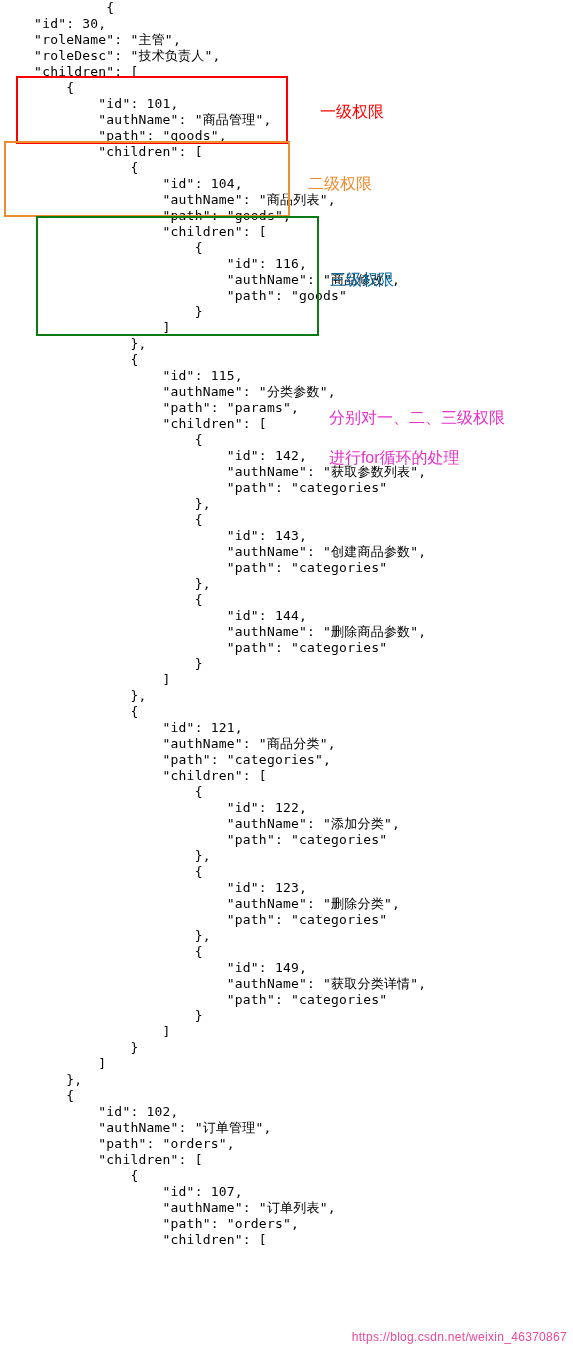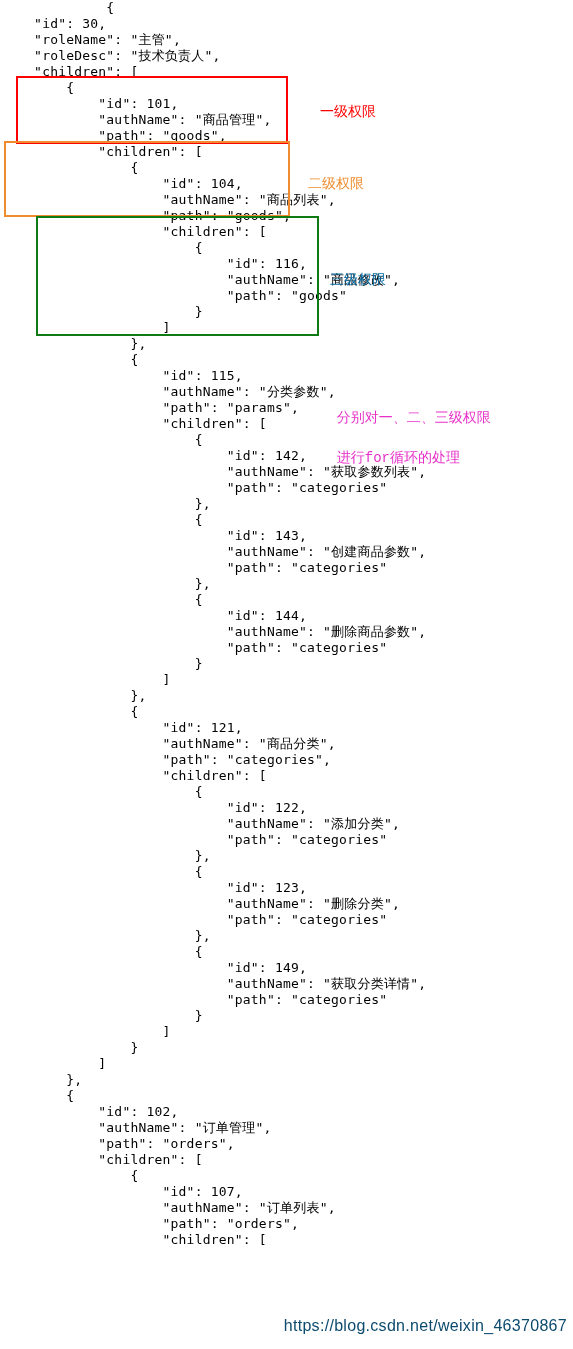--- a/index.html
+++ b/index.html
@@ -26,35 +26,35 @@
   .box {
     position: absolute;
     box-sizing: border-box;
     background: transparent;
   }
   .box-red    { border: 2px solid #ff0000; }
   .box-orange { border: 2px solid #ef8d2e; }
   .box-green  { border: 2px solid #0e7a14; }
   .label {
     position: absolute;
-    font-family: Liberation Mono, monospace;
-    font-size: 14px;
+    font-family: Liberation Sans, sans-serif;
+    font-size: 16px;
     line-height: 20px;
     white-space: pre;
   }
   .lbl-red    { color: #ff0000; }
   .lbl-orange { color: #ef8d2e; }
   .lbl-green  { color: #0369a1; }
   .lbl-magenta{ color: #e730c8; }
   .watermark {
     position: absolute;
     right: 6px;
-    bottom: 15px;
-    font-size: 16px;
-    color: #0c4a6e;
+    bottom: 4px;
+    font-size: 12px;
+    color: #ec4899;
     font-family: Arial, sans-serif;
     letter-spacing: 0.3px;
   }
 </style>
 </head>
 <body>
 
 <div class="code">             {
     "id": 30,
     "roleName": "主管",

